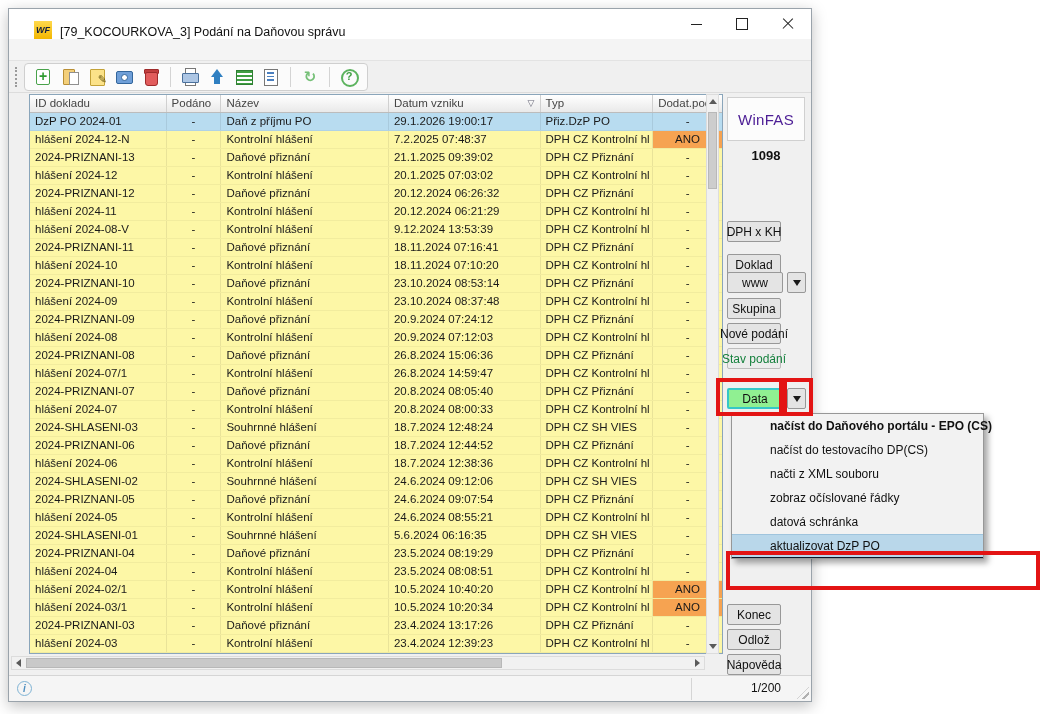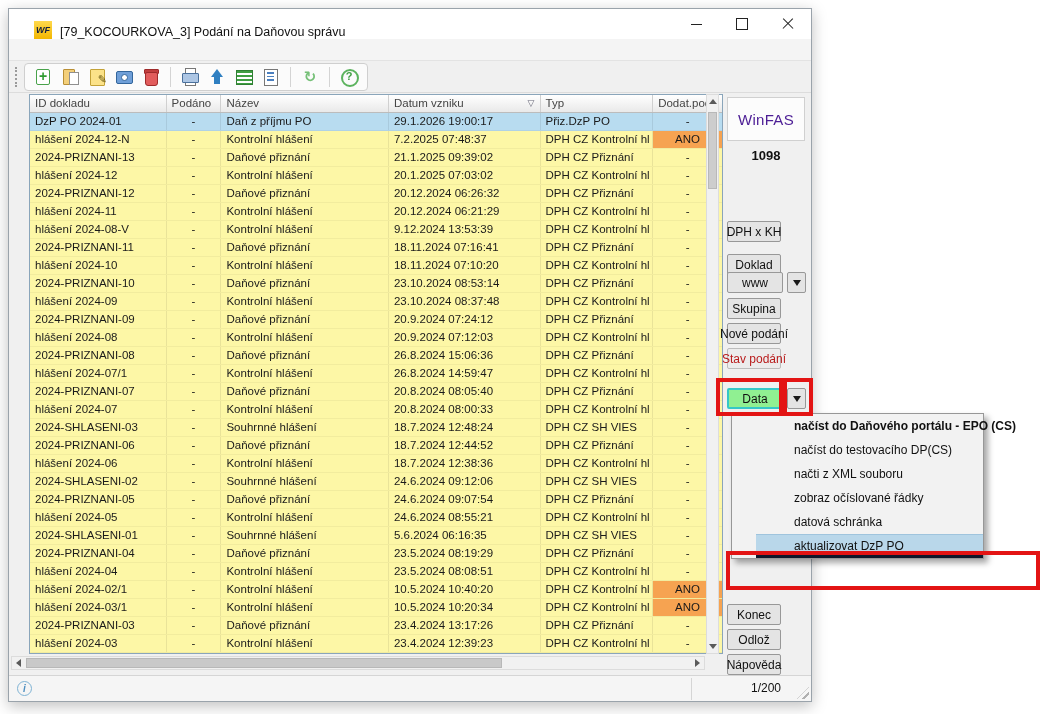--- a/index.html
+++ b/index.html
@@ -87,43 +87,43 @@
   .hthumb{position:absolute;left:14px;top:1px;width:476px;height:10px;background:#c9c9c9;border:1px solid #b8b8b8;}
 
   
   .rpanel{position:absolute;left:710px;top:85px;width:94px;height:577px;}
   .logo-box{position:absolute;left:8px;top:3px;width:78px;height:44px;background:#fcfcfc;border:1px solid #d0d0d0;
             display:flex;align-items:center;justify-content:center;}
   .logo-txt{font-size:15px;font-weight:400;color:#4c1d95;letter-spacing:.3px;}
   .version{position:absolute;left:0;top:54px;width:94px;text-align:center;font-size:13px;font-weight:700;color:#111;}
   .pbtn{position:absolute;left:8px;width:54px;height:21px;background:#e4e4e4;border:1px solid #989898;border-radius:2px;
         font-size:12px;color:#111;display:flex;align-items:center;justify-content:center;white-space:nowrap;}
-  .pbtn.disabled{color:#b91c1c;border-color:#bdbdbd;background:#ececec;}
+  .pbtn.disabled{color:#15803d;border-color:#bdbdbd;background:#ececec;}
   .pbtn.narrow{width:56px;}
   .arrow-btn{position:absolute;left:68px;width:19px;height:21px;background:#e4e4e4;border:1px solid #989898;border-radius:2px;
              display:flex;align-items:center;justify-content:center;}
   .tri-menu{width:0;height:0;border-left:4px solid transparent;border-right:4px solid transparent;border-top:6px solid #1a1a1a;}
   .data-btn{background:#90f092;border:2px solid #35c7c7;font-weight:400;}
 
   
   .statusbar{position:absolute;left:0;top:666px;width:802px;height:26px;background:#f5f5f5;border-top:1px solid #d5d5d5;}
   .info-ico{position:absolute;left:8px;top:5px;width:15px;height:15px;border:1.5px solid #7fb3d4;border-radius:50%;
             color:#4f8fc0;font-size:10px;font-style:italic;font-weight:700;text-align:center;line-height:13px;}
   .sdiv{position:absolute;left:682px;top:2px;width:1px;height:22px;background:#d5d5d5;}
   .pager{position:absolute;right:30px;top:5px;font-size:12px;color:#111;}
   .rgrip{position:absolute;right:2px;bottom:2px;width:12px;height:12px;
          background:repeating-linear-gradient(135deg,transparent 0 3px,#b0b0b0 3px 4.5px);
          clip-path:polygon(100% 0,100% 100%,0 100%);}
 
   
   .cmenu{position:absolute;left:731px;top:413px;width:253px;background:#f2f2f2;border:1px solid #979797;
-         box-shadow:4px 4px 6px rgba(0,0,0,.35);z-index:5;padding-left:24px;}
+         box-shadow:4px 4px 6px rgba(0,0,0,.35);z-index:5;}
   .cm-item{height:24px;line-height:24px;font-size:12px;color:#111;padding-left:38px;white-space:nowrap;}
   .cm-item.bold{font-weight:700;}
-  .cm-item.hl{background:#b9d7ea;border-top:1px solid #9fc4dd;border-bottom:7px solid #0f172a;line-height:22px;}
+  .cm-item.hl{background:#b9d7ea;border-top:1px solid #9fc4dd;border-bottom:1px solid #0f172a;line-height:22px;}
 
   
   .ann{position:absolute;border:4px solid #e31414;z-index:10;pointer-events:none;}
   .ann-data{left:716px;top:378px;width:67px;height:38px;}
   .ann-arrow{left:783px;top:378px;width:30px;height:38px;}
   .ann-menu{left:726px;top:551px;width:314px;height:39px;}
 </style>
 </head>
 <body>
 

